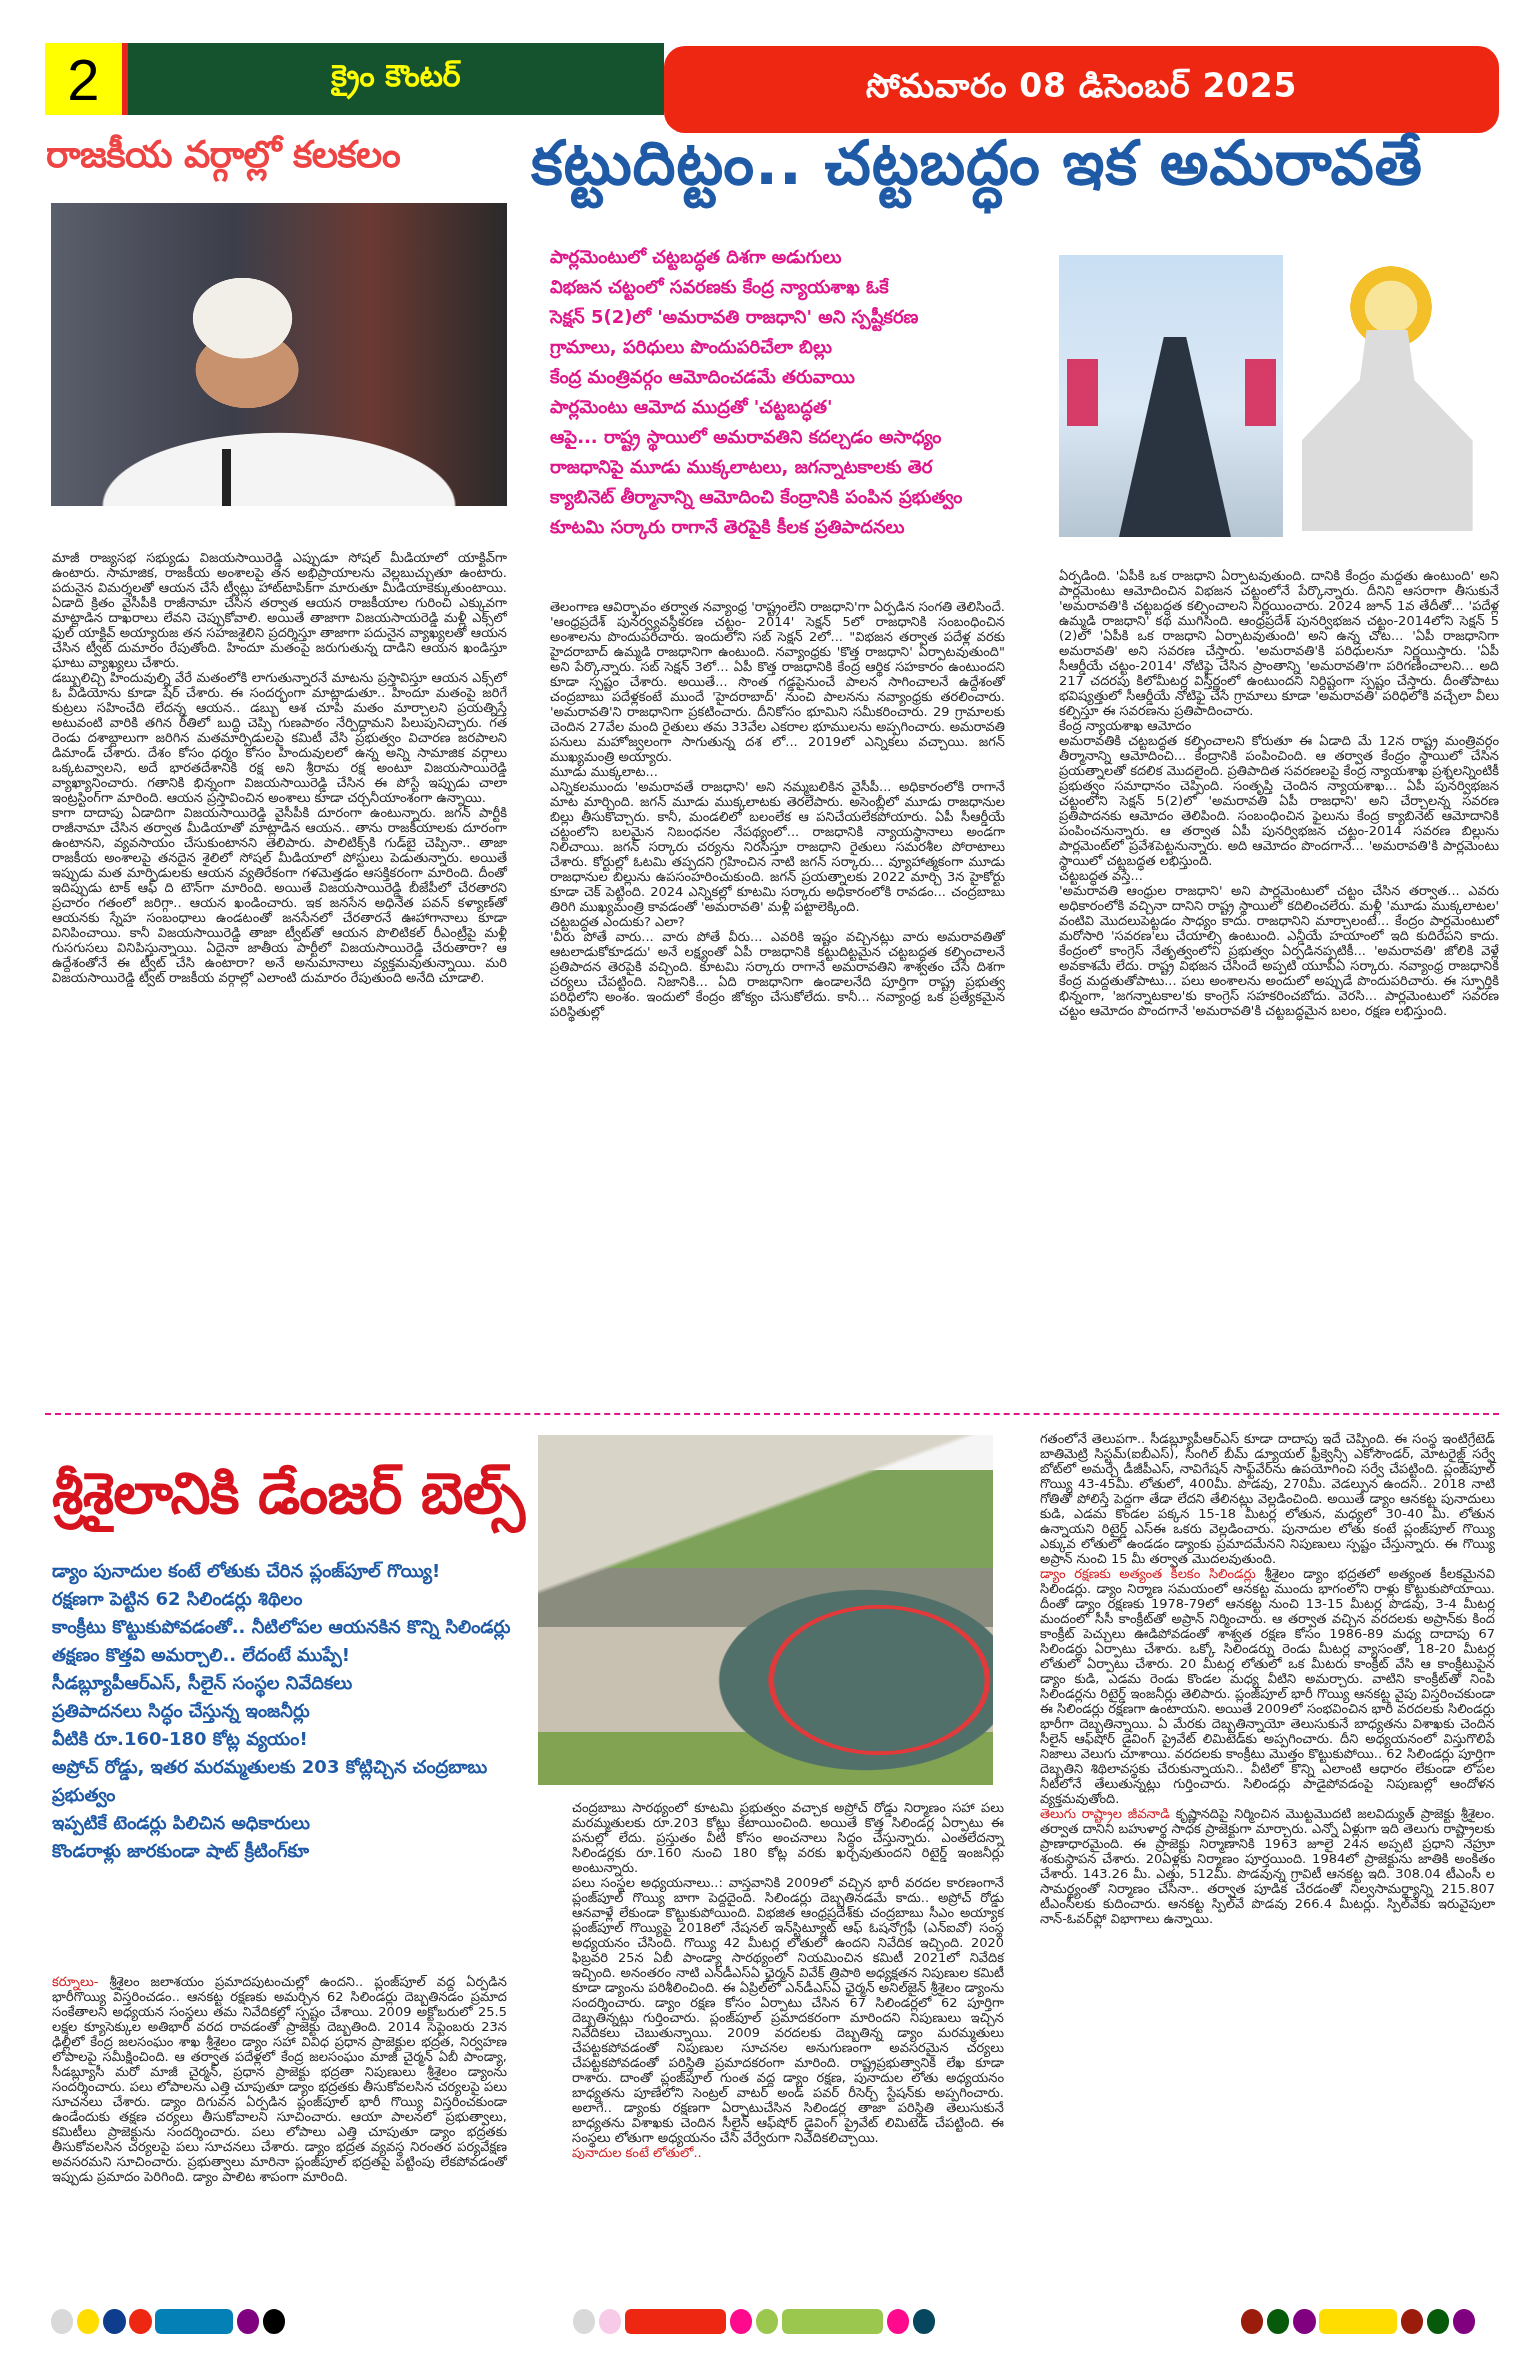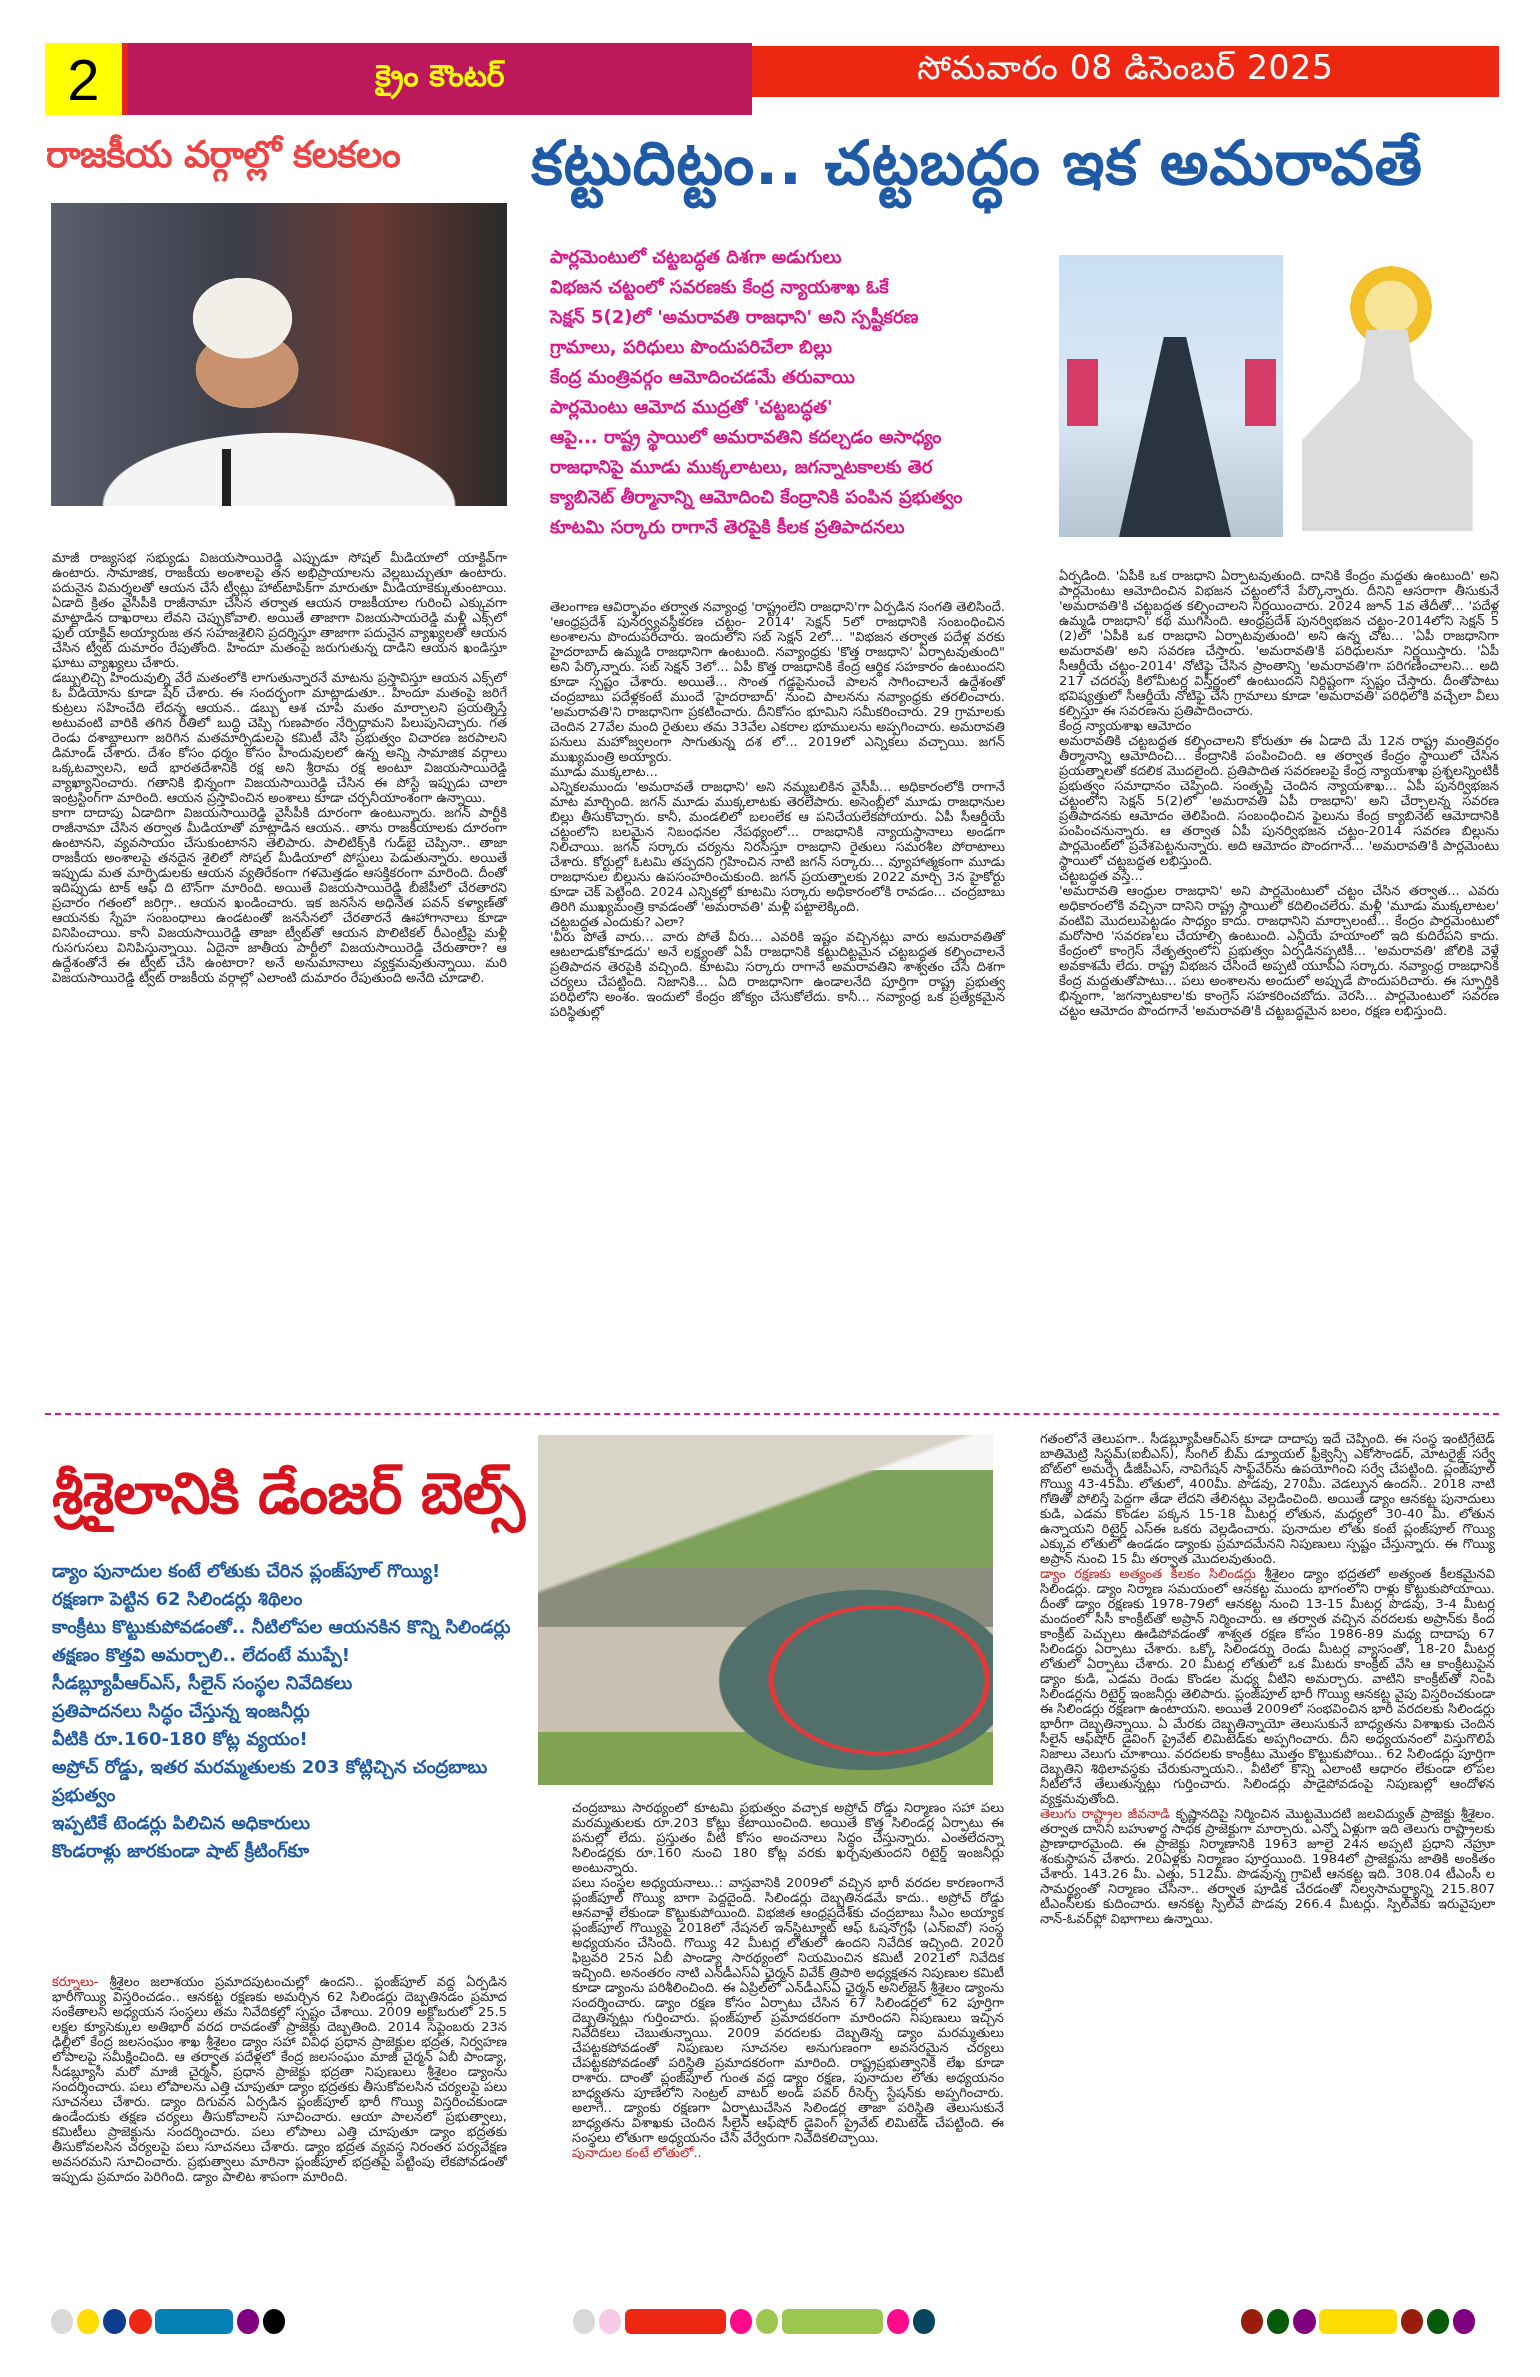--- a/index.html
+++ b/index.html
@@ -6,24 +6,24 @@
   html, body { background: #ffffff; }
   body {
     width: 1541px; height: 2377px; position: relative; overflow: hidden;
     font-family: "DejaVu Sans", "Liberation Sans", sans-serif; color: #1a1a1a;
   }
   
   .masthead { position: absolute; left: 45px; top: 43px; width: 1454px; height: 72px; display: flex; }
   .page-no { width: 83px; height: 72px; background: #ffff00; border-right: 6px solid #e8251a;
     display: flex; align-items: center; justify-content: center; font-family: "Liberation Sans", sans-serif;
     font-size: 58px; font-weight: 400; color: #000; }
-  .brand { width: 624px; height: 72px; background: #be185d; display: flex; align-items: center; justify-content: center;
+  .brand { width: 536px; height: 72px; background: #14532d; display: flex; align-items: center; justify-content: center;
     color: #ffff00; font-size: 30px; font-weight: 700; }
-  .dateline { flex: 1; height: 51px; margin-top: 3px; background: #ee2712; display: flex; align-items: center; justify-content: center;
-    color: #ffffff; font-size: 33px; font-weight: 400; letter-spacing: 0.7px; }
+  .dateline { flex: 1; height: 87px; margin-top: 3px; background: #ee2712; display: flex; align-items: center; justify-content: center;
+    color: #ffffff; font-size: 33px; font-weight: 700; letter-spacing: 0.7px; border-radius: 21px; }
 
   
   .hl-left { position: absolute; left: 46px; top: 133px; width: 477px; font-size: 37px; font-weight: 800; color: #ef4444; white-space: nowrap; letter-spacing: -0.7px; }
   .hl-main { position: absolute; left: 531px; top: 127px; width: 969px; font-size: 61px; font-weight: 800; color: #1f5aa6; white-space: nowrap; letter-spacing: 0.7px; }
 
   
   .photo { position: absolute; overflow: hidden; }
   .photo-vsr { left: 51px; top: 203px; width: 456px; height: 303px;
     background: radial-gradient(ellipse 18% 22% at 42% 38%, #f2efe8 0 60%, transparent 61%),
                 radial-gradient(ellipse 16% 18% at 43% 55%, #c9926f 0 70%, transparent 71%),

